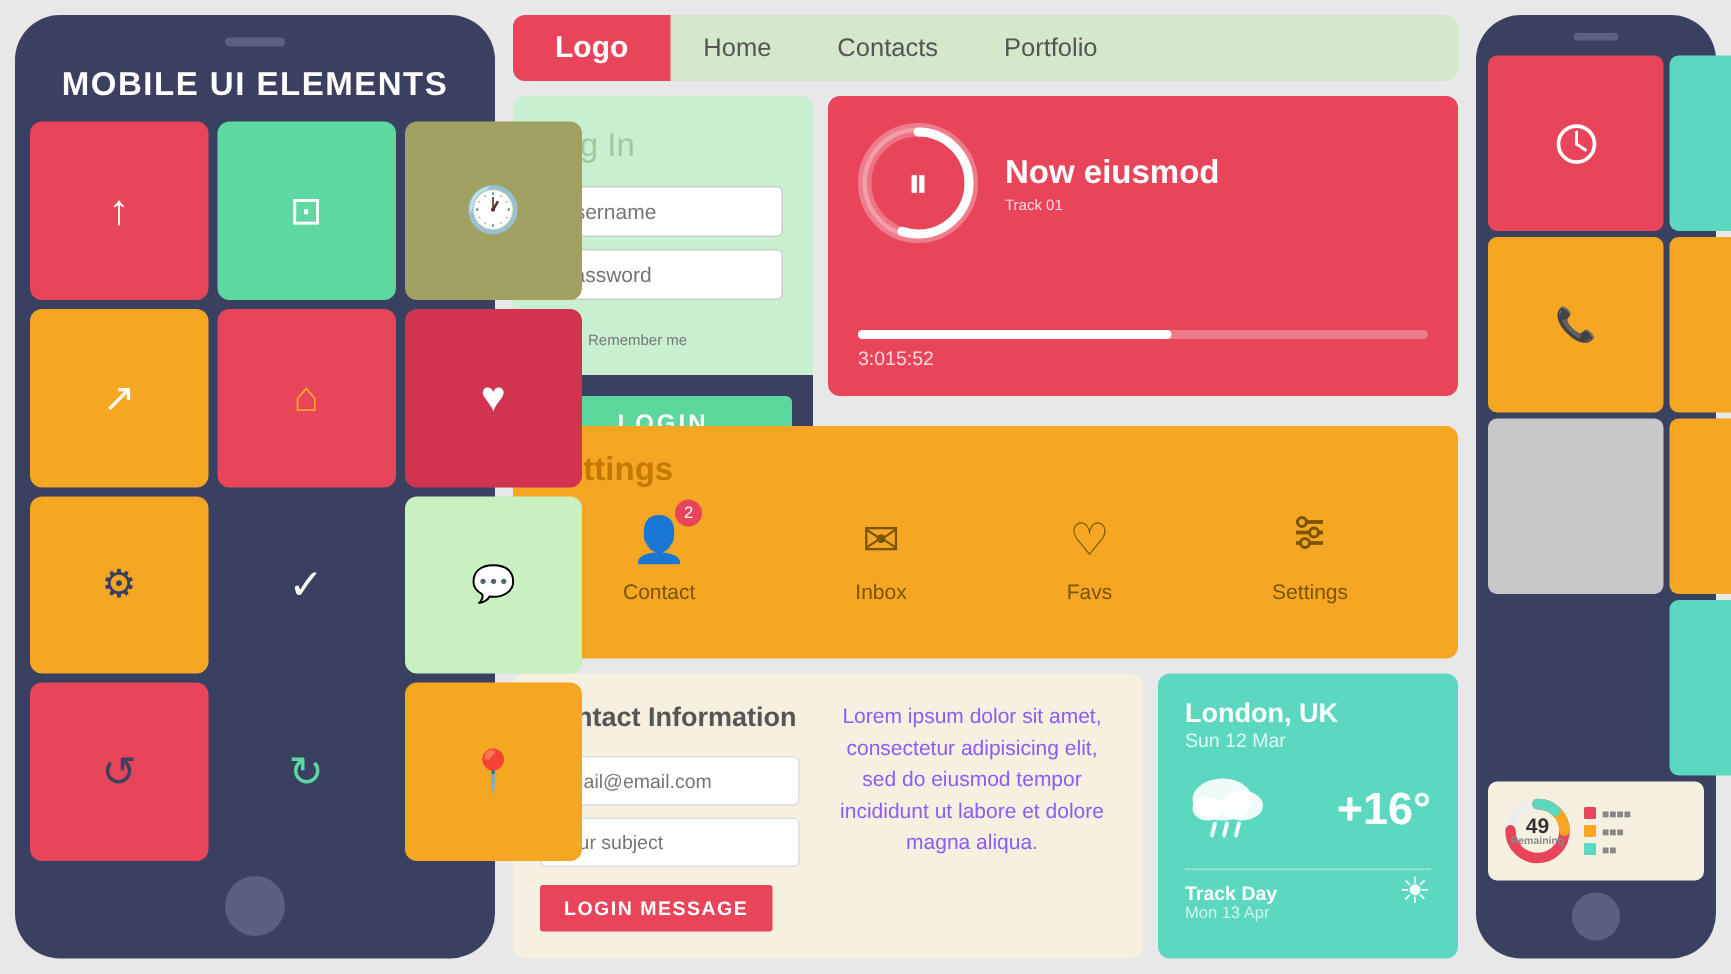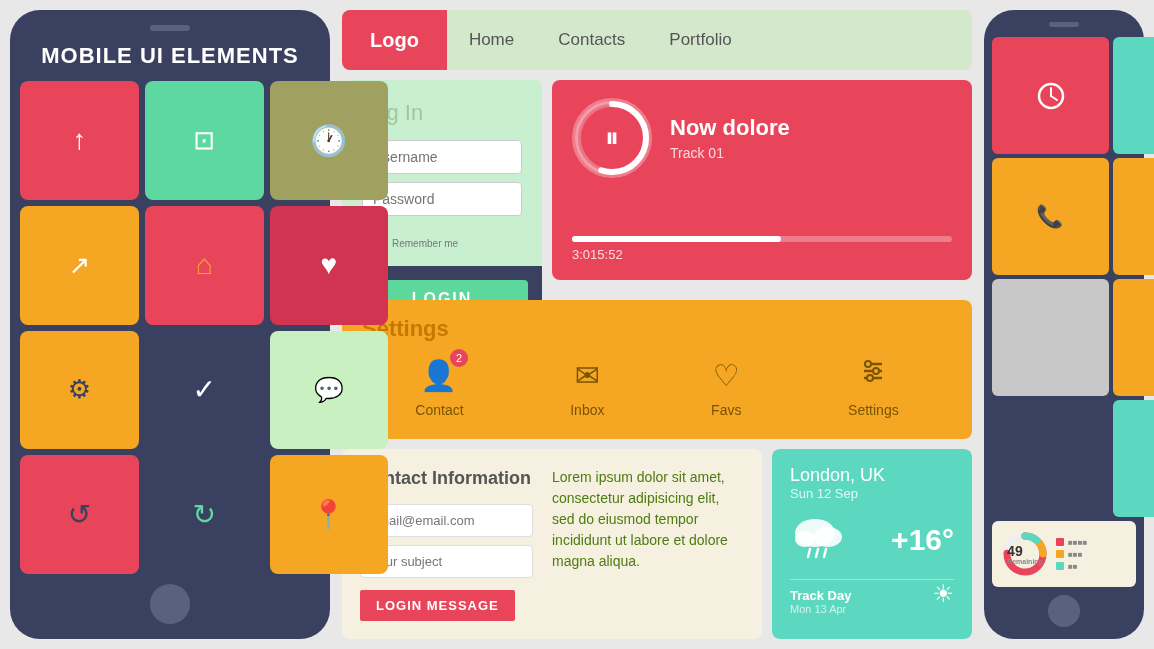--- a/index.html
+++ b/index.html
@@ -75,21 +75,21 @@
       overflow: hidden;
     }
 
     
     .nav-bar {
       background: #d4e8cc;
       border-radius: 8px;
       display: flex;
       align-items: stretch;
       overflow: hidden;
-      height: 60px;
+      height: 44px;
     }
     .nav-logo {
       background: #e8445a;
       color: white;
       font-size: 20px;
       font-weight: bold;
       padding: 0 28px;
       display: flex;
       align-items: center;
     }
@@ -223,21 +223,21 @@
       color: white;
       font-size: 28px;
     }
     .now-playing-info h3 {
       color: white;
       font-size: 22px;
       font-weight: bold;
     }
     .now-playing-info p {
       color: rgba(255,255,255,0.8);
-      font-size: 14px;
+      font-size: 10px;
       margin-top: 4px;
     }
     .progress-bar-area {
       margin-top: 10px;
     }
     .progress-bar-track {
       background: rgba(255,255,255,0.3);
       height: 6px;
       border-radius: 3px;
       position: relative;
@@ -341,37 +341,38 @@
       border: none;
       padding: 8px 16px;
       font-size: 13px;
       font-weight: bold;
       letter-spacing: 1px;
       cursor: pointer;
       border-radius: 2px;
       margin-top: 4px;
     }
     .lorem-text {
-      color: #4d7c0f;
+      color: #8b5cf6;
       font-size: 14px;
       line-height: 1.5;
+      text-align: center;
     }
 
     
     .weather-card {
       background: #5dd8c0;
       border-radius: 8px;
       padding: 16px 18px;
       width: 200px;
       min-width: 200px;
     }
     .weather-city {
       color: white;
       font-size: 18px;
-      font-weight: normal;
+      font-weight: bold;
     }
     .weather-date {
       color: rgba(255,255,255,0.8);
       font-size: 13px;
       margin-bottom: 10px;
     }
     .weather-main {
       display: flex;
       align-items: center;
       justify-content: space-between;
@@ -470,21 +471,21 @@
       width: 50px;
       height: 50px;
     }
     .donut-center {
       position: absolute;
       top: 50%; left: 50%;
       transform: translate(-50%,-50%);
       font-size: 14px;
       font-weight: bold;
       color: #333;
-      text-align: left;
+      text-align: center;
       line-height: 1;
     }
     .donut-sub {
       font-size: 7px;
       color: #888;
       display: block;
     }
     .task-bars {
       display: flex;
       flex-direction: column;
@@ -587,21 +588,21 @@
     <div class="now-playing-card">
       <div class="now-playing-top">
         <div class="play-circle">
           <svg class="play-circle-progress" viewBox="0 0 80 80">
             <circle cx="40" cy="40" r="34" fill="none" stroke="rgba(255,255,255,0.25)" stroke-width="6"></circle>
             <circle cx="40" cy="40" r="34" fill="none" stroke="white" stroke-width="6" stroke-dasharray="213.6" stroke-dashoffset="96" stroke-linecap="round" transform="rotate(-90 40 40)"></circle>
           </svg>
           <span class="pause-icon">⏸</span>
         </div>
         <div class="now-playing-info">
-          <h3>Now dolore</h3>
+          <h3>Now eiusmod</h3>
           <p>Track 01</p>
         </div>
       </div>
       <div class="progress-bar-area">
         <div class="progress-bar-track">
           <div class="progress-bar-fill"></div>
         </div>
         <div class="progress-times">
           <span>3:01</span>
           <span>5:52</span>
@@ -670,21 +671,21 @@
         <input class="contact-input" type="text" placeholder="Your subject" style="">
         <button class="send-btn">LOGIN MESSAGE</button>
       </div>
       <div class="contact-right">
         <p class="lorem-text">Lorem ipsum dolor sit amet, consectetur adipisicing elit, sed do eiusmod tempor incididunt ut labore et dolore magna aliqua.</p>
       </div>
     </div>
 
     <div class="weather-card">
       <div class="weather-city">London, UK</div>
-      <div class="weather-date">Sun 12 Sep</div>
+      <div class="weather-date">Sun 12 Mar</div>
       <div class="weather-main">
         <div class="cloud-icon">
           <svg width="60" height="50" viewBox="0 0 60 50">
             <ellipse cx="25" cy="22" rx="20" ry="14" fill="white" opacity="0.9"></ellipse>
             <ellipse cx="38" cy="26" rx="14" ry="10" fill="white" opacity="0.9"></ellipse>
             <ellipse cx="15" cy="28" rx="10" ry="8" fill="white" opacity="0.9"></ellipse>
             <line x1="20" y1="38" x2="18" y2="46" stroke="white" stroke-width="2.5" stroke-linecap="round"></line>
             <line x1="28" y1="38" x2="26" y2="46" stroke="white" stroke-width="2.5" stroke-linecap="round"></line>
             <line x1="36" y1="38" x2="34" y2="46" stroke="white" stroke-width="2.5" stroke-linecap="round"></line>
           </svg>

